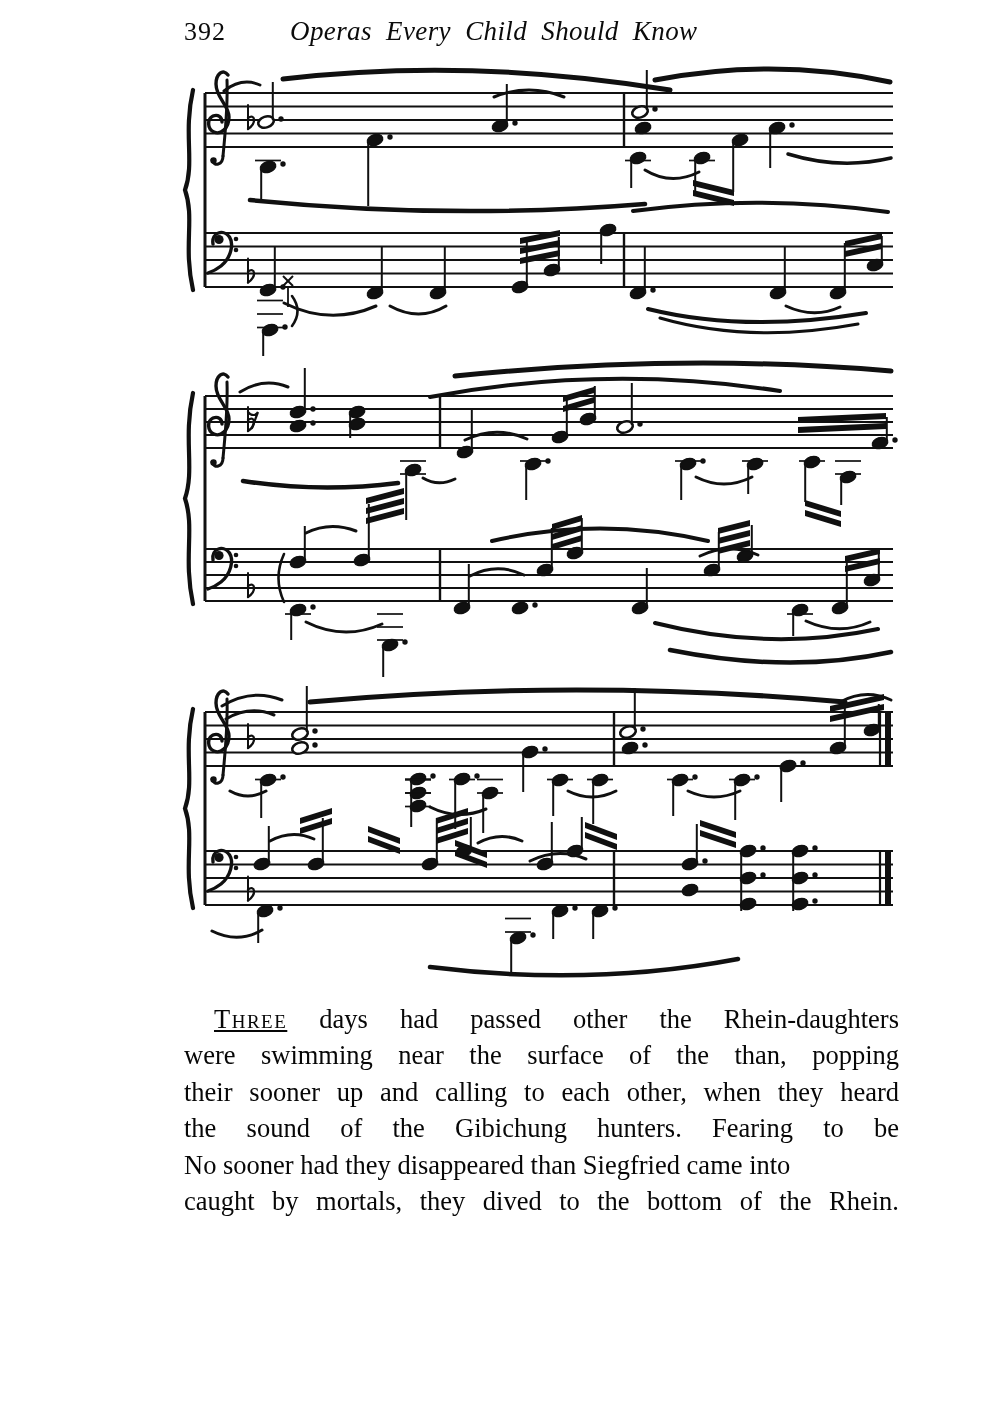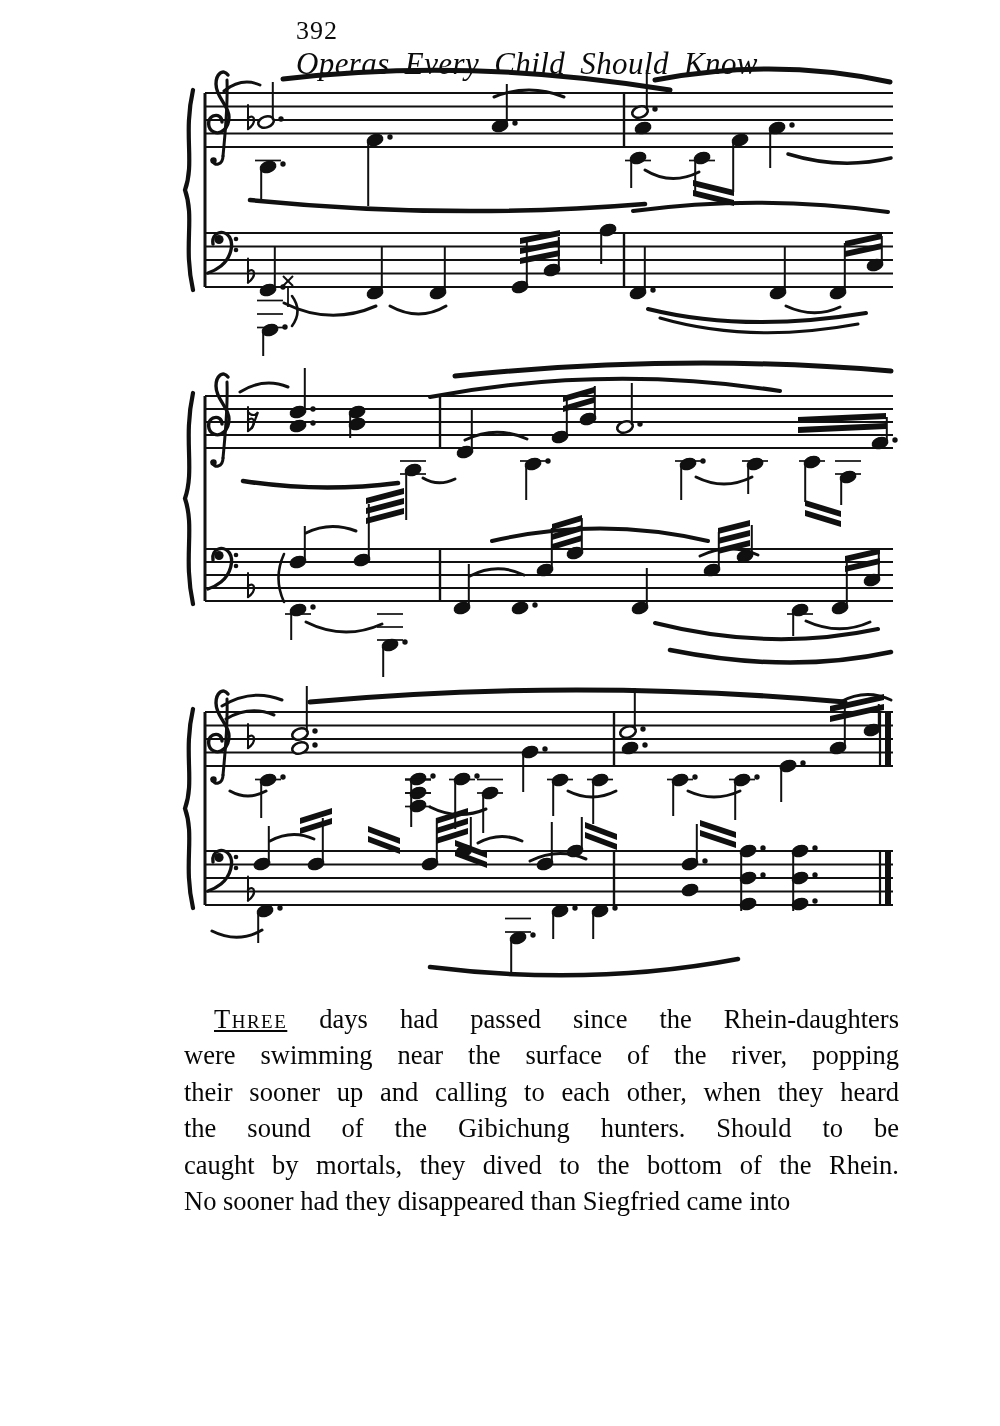--- a/index.html
+++ b/index.html
@@ -4,25 +4,25 @@
 <style>
   html,body{margin:0;padding:0;}
   body{
     width:1000px;height:1426px;position:relative;
     background:#ffffff;color:#0b0b0b;
     font-family:"Liberation Serif", serif;
     overflow:hidden;
   }
   .header{
     position:absolute;top:16px;left:184px;width:716px;
-    display:flex;align-items:baseline;flex-direction:column;
+    display:flex;align-items:baseline;
   }
   .pageno{font-size:26px;letter-spacing:1px;}
   .running-title{
-    margin-left:112px;font-style:italic;font-size:31px;
+    margin-left:64px;font-style:italic;font-size:27px;
     word-spacing:7px;letter-spacing:.4px;white-space:nowrap;
   }
   #score-svg{position:absolute;left:0;top:0;}
   .para{
     position:absolute;left:184px;top:1001px;width:715px;
     font-size:26.5px;line-height:36.4px;
     color:#070707;
   }
   .tline{
     text-align:justify;
@@ -502,21 +502,21 @@
           <circle cx="815" cy="848" r="2.7" fill="#101010"></circle>
           <ellipse cx="800" cy="878" rx="8" ry="5.4" transform="rotate(-18 800 878)" fill="#101010" stroke="#101010" stroke-width="1.2"></ellipse>
           <circle cx="815" cy="875" r="2.7" fill="#101010"></circle>
           <ellipse cx="800" cy="904" rx="8" ry="5.4" transform="rotate(-18 800 904)" fill="#101010" stroke="#101010" stroke-width="1.2"></ellipse>
           <circle cx="815" cy="901" r="2.7" fill="#101010"></circle>
         </g>
       </g>
     </svg>
 
   <div class="para">
-    <div class="tline first"><span class="lead">Three</span><span> days had passed since the Rhein-daughters</span></div>
-    <div class="tline">were swimming near the surface of the river, popping</div>
+    <div class="tline first"><span class="lead">Three</span><span> days had passed other the Rhein-daughters</span></div>
+    <div class="tline">were swimming near the surface of the than, popping</div>
     <div class="tline">their sooner up and calling to each other, when they heard</div>
-    <div class="tline">the sound of the Gibichung hunters. Should to be</div>
+    <div class="tline">the sound of the Gibichung hunters. Fearing to be</div>
+    <div class="tline last">No sooner had they disappeared than Siegfried came into</div>
     <div class="tline">caught by mortals, they dived to the bottom of the Rhein.</div>
-    <div class="tline last">No sooner had they disappeared than Siegfried came into</div>
   </div>
 
 </div>
 
 </body></html>

